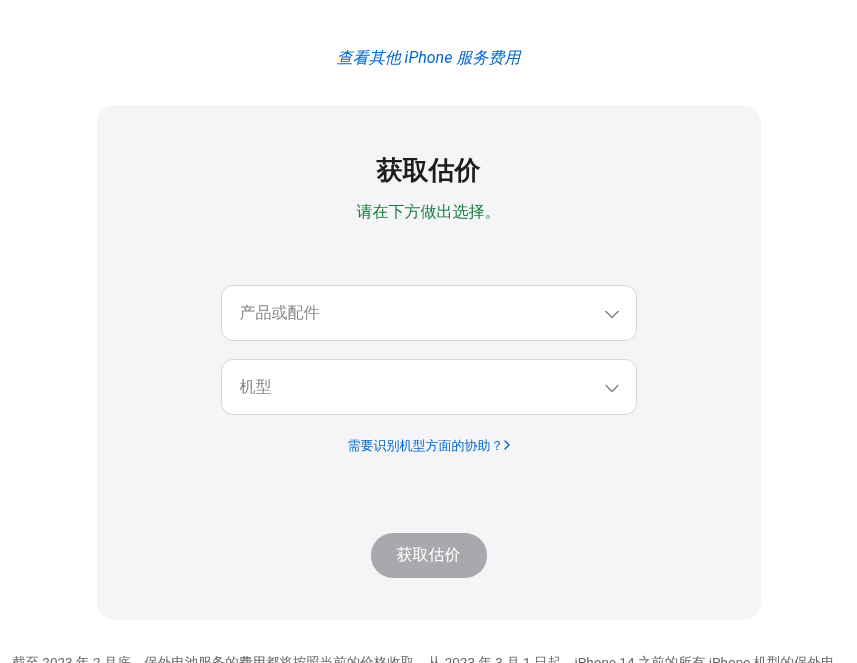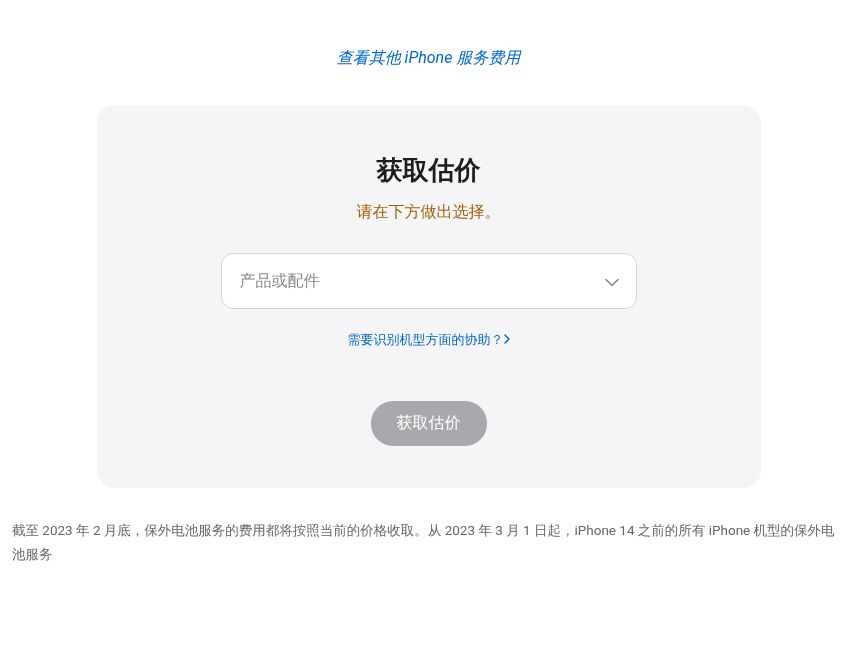--- a/index.html
+++ b/index.html
@@ -34,22 +34,22 @@
       text-align: center;
     }
     .card-title {
       font-size: 26px;
       font-weight: 600;
       color: #1d1d1f;
       margin-bottom: 14px;
     }
     .card-subtitle {
       font-size: 16px;
-      color: #a16207;
-      margin-bottom: 30px;
+      color: #15803d;
+      margin-bottom: 62px;
     }
     .select-wrap {
       position: relative;
       width: 416px;
       margin: 12px auto 18px;
     }
     .select-box {
       width: 100%;
       height: 56px;
       background: #fff;
@@ -74,21 +74,21 @@
     }
     .help-link {
       font-size: 13px;
       color: #0066cc;
       text-decoration: none;
       cursor: pointer;
       display: inline-flex;
       align-items: center;
       gap: 0;
       margin-top: 4px;
-      margin-bottom: 52px;
+      margin-bottom: 78px;
     }
     .help-chevron {
       font-size: 12px;
     }
     .submit-btn {
       background: #a9a9ad;
       color: #fff;
       border: none;
       border-radius: 22px;
       padding: 12px 26px;
@@ -125,20 +125,30 @@
     <div class="select-box">
       <span>产品或配件</span>
     </div>
     <span class="chevron">
       <svg width="14" height="8" viewBox="0 0 14 8" fill="none">
           <path d="M1 1l6 6 6-6" stroke="#888" stroke-width="1.6" stroke-linecap="round" stroke-linejoin="round"></path>
         </svg>
     </span>
   </div>
 
+  <div class="select-wrap">
+    <div class="select-box">
+      <span>机型</span>
+    </div>
+    <span class="chevron">
+      <svg width="14" height="8" viewBox="0 0 14 8" fill="none">
+          <path d="M1 1l6 6 6-6" stroke="#888" stroke-width="1.6" stroke-linecap="round" stroke-linejoin="round"></path>
+        </svg>
+    </span>
+  </div>
 
   <a class="help-link">
     <span>需要识别机型方面的协助？</span>
     <span class="help-chevron">
       <svg width="6" height="10" viewBox="0 0 6 10" fill="none">
           <path d="M1 1l4 4-4 4" stroke="#0066cc" stroke-width="1.4" stroke-linecap="round" stroke-linejoin="round"></path>
         </svg>
     </span>
   </a>
 

